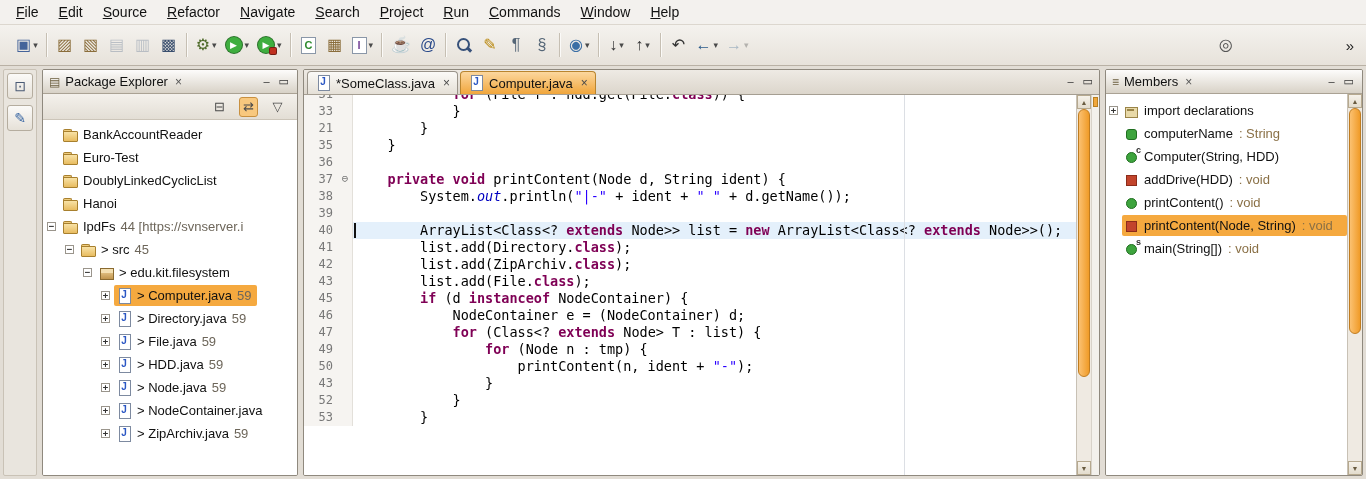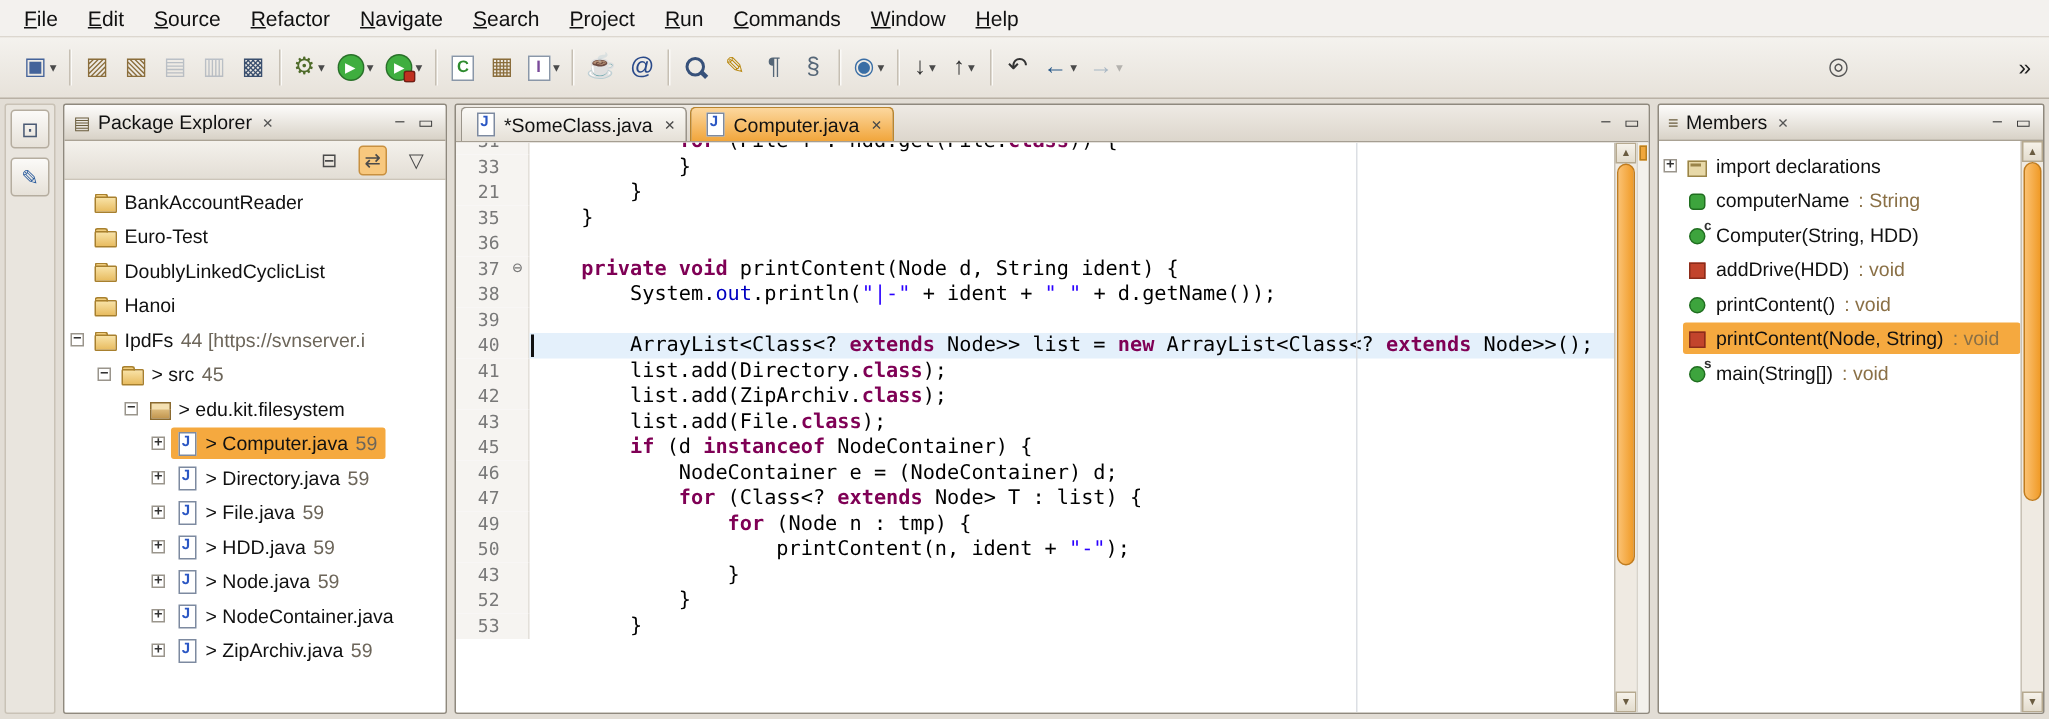--- a/index.html
+++ b/index.html
@@ -87,21 +87,21 @@
 #code-lines{position:absolute;left:0;top:-9px;right:0}
 .code-line{display:flex;height:17px;font-family:"DejaVu Sans Mono",monospace;font-size:13.5px;line-height:17px}
 .ln{flex:0 0 34px;text-align:right;padding-right:5px;color:var(--lnc,#787878);background:#f6f4f1;font-size:12px}
 .fold{flex:0 0 15px;background:#f6f4f1;border-right:1px solid #e3e0da;color:#777;font-size:11px;text-align:center;line-height:16px}
 .lc{flex:1;white-space:pre;position:relative;padding-left:2px}
 .code-line.cur .lc{background:var(--curline,#e4f0fb)}
 .code-line.cur .lc::before{content:"";position:absolute;left:1px;top:1px;width:2px;height:15px;background:#111}
 .c-p{color:#000}
 .c-k{color:var(--kw,#7f0055);font-weight:bold}
 .c-s{color:var(--str,#2a00ff)}
-.c-f{color:var(--sf,#0000c0);}
+.c-f{color:var(--sf,#0000c0);font-style:italic}
 #print-margin{position:absolute;left:600px;top:0;bottom:0;width:1px;background:#dcdfe4}
 
 .vscroll{width:15px;flex:0 0 15px;background:#efeae2;border-left:1px solid #c8c1b5;display:flex;flex-direction:column}
 .sb-btn{height:14px;flex:0 0 14px;background:linear-gradient(#f6f2ea,#e3dccd);border:1px solid #b6a98f;font-size:7px;color:#6a5c41;display:flex;align-items:center;justify-content:center}
 .sb-track{flex:1;position:relative}
 .sb-thumb{position:absolute;left:1px;right:1px;border-radius:6px;border:1px solid #c07c1f;background:linear-gradient(90deg,#fbc171,var(--thumb,#f09b28))}
 #ed-thumb{top:0;height:76%}
 #mb-thumb{top:0;height:64%}
 #ed-overview{width:8px;flex:0 0 8px;background:#f3f1ec;border-left:1px solid #d8d3ca;position:relative}
 #ed-overview .ov-mark{position:absolute;top:2px;left:1px;right:1px;height:10px;background:#f0a73c;border:1px solid #b97f1f}

